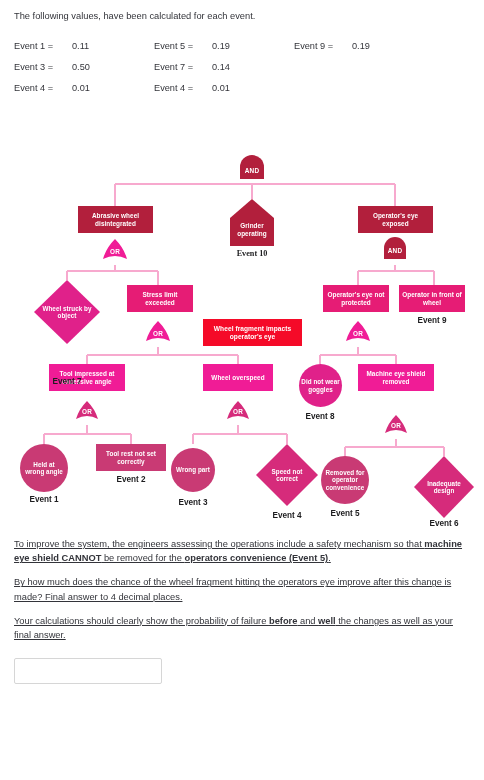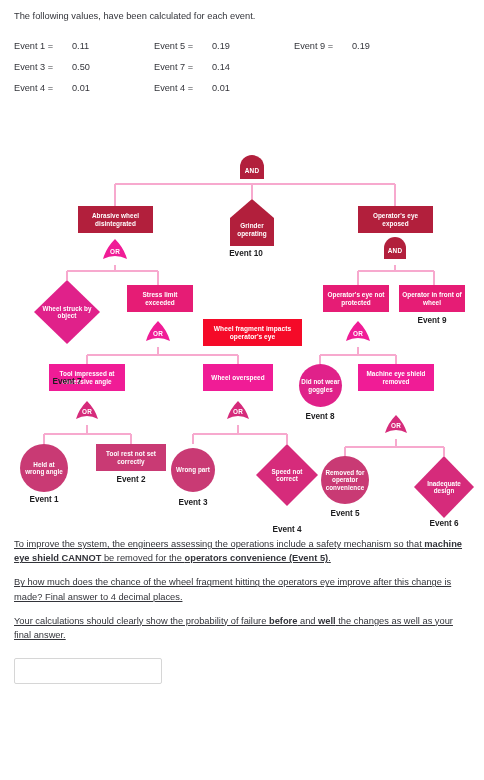--- a/index.html
+++ b/index.html
@@ -321,28 +321,28 @@
     <div class="gate" style="left:77px;top:293px;width:20px;height:13px;">
       <span>OR</span>
     </div>
     <div class="gate" style="left:228px;top:293px;width:20px;height:13px;">
       <span>OR</span>
     </div>
     <div class="gate" style="left:386px;top:307px;width:20px;height:13px;">
       <span>OR</span>
     </div>
 
-    <div class="evtlabel" style="left:216px;top:136px;width:60px;">Event 10</div>
+    <div class="evtlabel" style="left:222px;top:136px;width:60px;font-family:Liberation Serif, serif;">Event 10</div>
     <div class="evtlabel" style="left:402px;top:203px;width:60px;">Event 9</div>
     <div class="evtlabel" style="left:37px;top:234px;width:60px;margin-top:30px;">Event 7</div>
     <div class="evtlabel" style="left:290px;top:299px;width:60px;">Event 8</div>
     <div class="evtlabel" style="left:14px;top:382px;width:60px;">Event 1</div>
     <div class="evtlabel" style="left:101px;top:362px;width:60px;">Event 2</div>
     <div class="evtlabel" style="left:163px;top:385px;width:60px;">Event 3</div>
-    <div class="evtlabel" style="left:257px;top:412px;width:60px;">Event 4</div>
+    <div class="evtlabel" style="left:257px;top:398px;width:60px;">Event 4</div>
     <div class="evtlabel" style="left:315px;top:396px;width:60px;">Event 5</div>
     <div class="evtlabel" style="left:414px;top:406px;width:60px;">Event 6</div>
 
   </div>
 
   <div class="prose" style="margin-top:4px;text-decoration:underline;">
     <p><span>To improve the system, the engineers assessing the operations include a safety mechanism so that </span><b>machine eye shield </b><b><u>CANNOT</u></b><span> be removed for the </span><b>operators convenience (Event 5)</b><span>.</span></p>
     <p>By how much does the chance of the wheel fragment hitting the operators eye improve after this change is made? Final answer to 4 decimal places.</p>
     <p><span>Your calculations should clearly show the probability of failure </span><b>before</b><span> and </span><b>well</b><span> the changes as well as your final answer.</span></p>
   </div>

